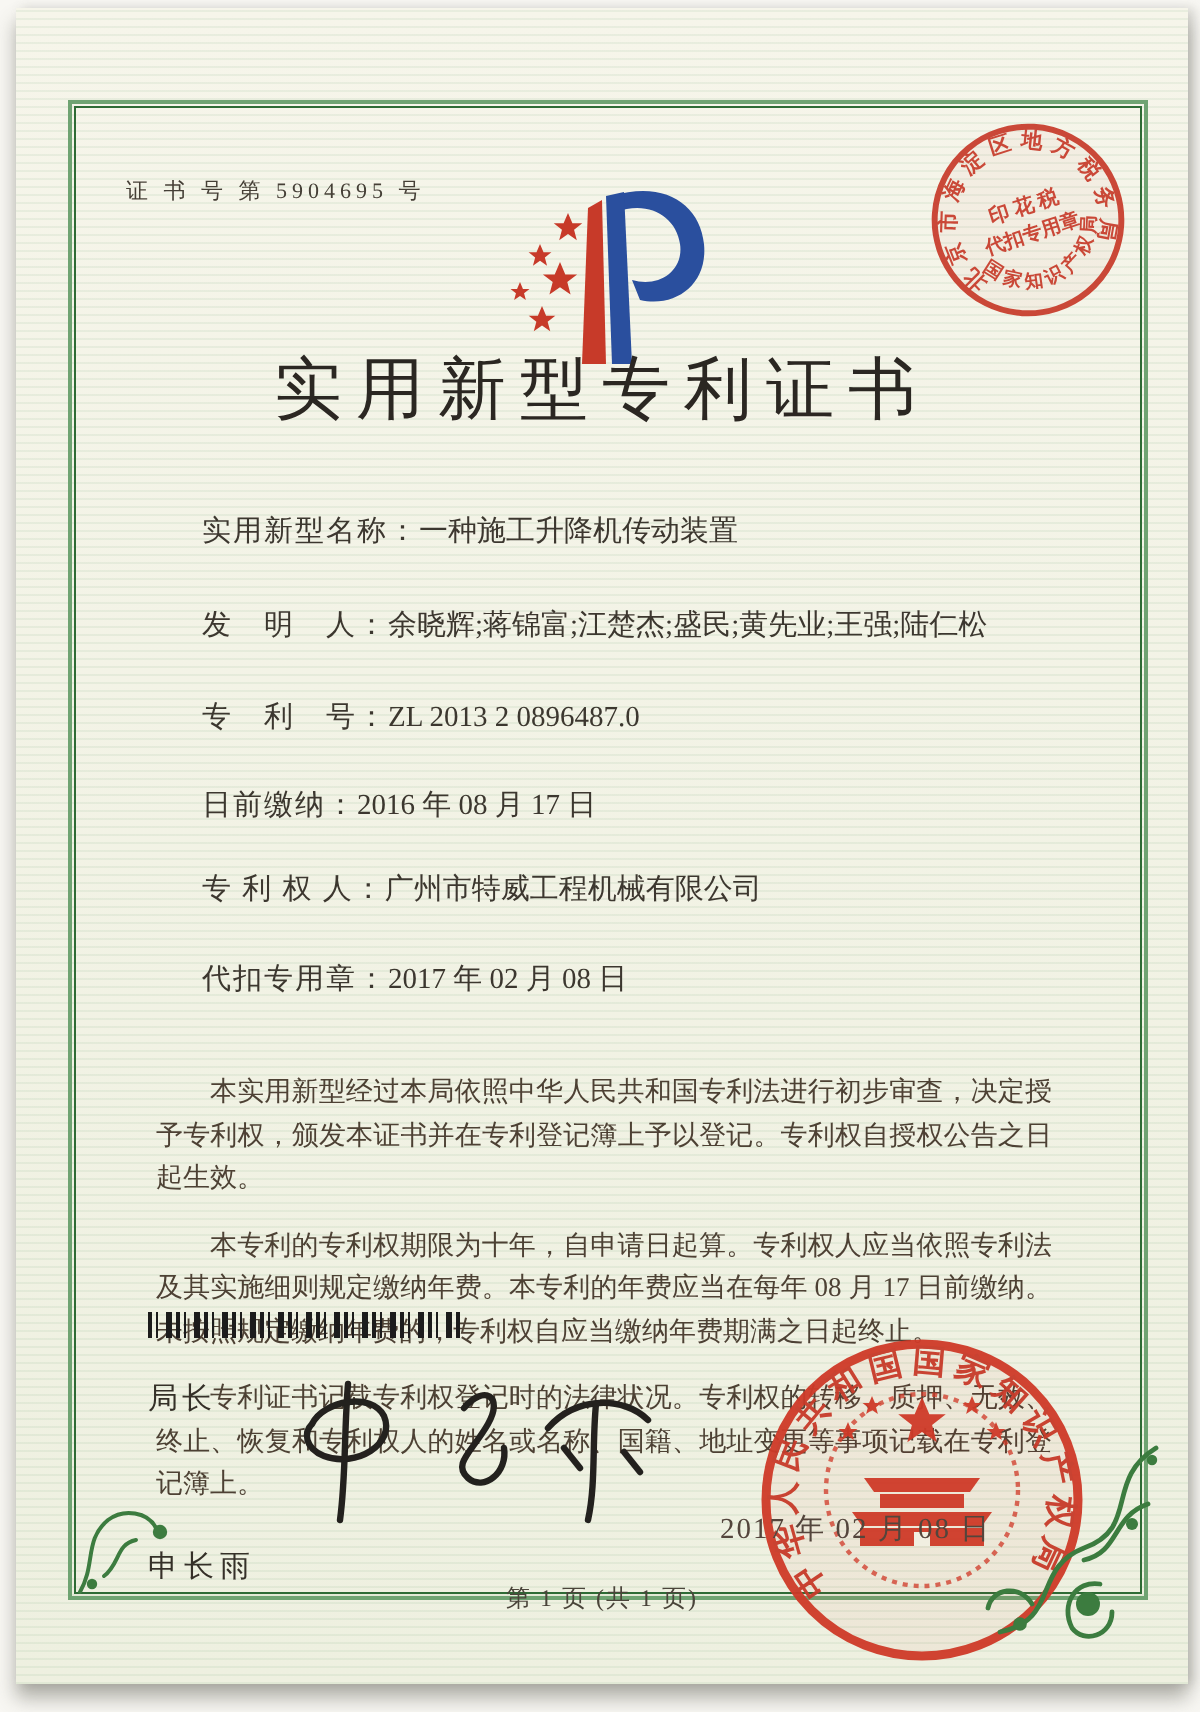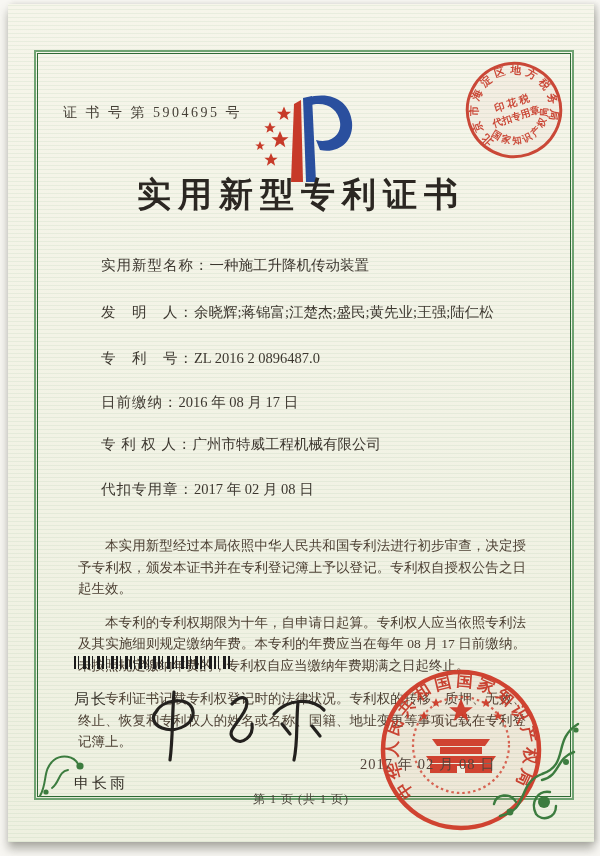--- a/index.html
+++ b/index.html
@@ -17,28 +17,28 @@
   }
   .frame-outer{
     position:absolute;left:26px;top:46px;right:20px;bottom:42px;
     border:2.5px solid #6fa372;
   }
   .frame-inner{
     position:absolute;left:1px;top:1px;right:1px;bottom:1px;
     border:1.5px solid #2e6b35;
   }
   .cert-no{
-    position:absolute;left:55px;top:100px;
-    font-size:14px;color:#453f36;letter-spacing:2.5px;
+    position:absolute;left:55px;top:84px;
+    font-size:11px;color:#453f36;letter-spacing:2.5px;
   }
   .tax-stamp{position:absolute;left:450px;top:50px;width:112px;height:112px;transform:rotate(-18deg);opacity:.92;}
   .logo{position:absolute;left:238px;top:84px;width:118px;height:97px;}
   .title{
     position:absolute;left:0;right:0;top:168px;margin:0;
-    text-align:center;font-size:34px;font-weight:bold;color:#2b2722;
+    text-align:center;font-size:34px;font-weight:normal;color:#2b2722;
     letter-spacing:7px;
   }
   .fields{position:absolute;left:58px;top:0;right:40px;}
   .field{position:absolute;left:0;font-size:14.5px;color:#3c372f;white-space:nowrap;margin-left:35px;}
   .field .lab{letter-spacing:1px;}
   .f0{top:252px}.f1{top:299px}.f2{top:345px}.f3{top:389px}.f4{top:431px}.f5{top:476px}
   .body-text{
     position:absolute;left:58px;right:56px;top:519px;
     font-size:13.5px;line-height:21.5px;color:#4d4134;
     text-align:justify;
@@ -107,21 +107,21 @@
     <use href="#star" transform="translate(34,52) scale(0.9)"></use>
     <use href="#star" transform="translate(14,58) scale(0.5)"></use>
     <use href="#star" transform="translate(25,72) scale(0.7)"></use>
   </svg>
 
   <h1 class="title">实用新型专利证书</h1>
 
   <div class="fields">
     <div class="field f0"><span class="lab">实用新型名称：</span><span class="val">一种施工升降机传动装置</span></div>
     <div class="field f1"><span class="lab">发　明　人：</span><span class="val">余晓辉;蒋锦富;江楚杰;盛民;黄先业;王强;陆仁松</span></div>
-    <div class="field f2"><span class="lab">专　利　号：</span><span class="val">ZL 2016 2 0896487.0</span></div>
+    <div class="field f2"><span class="lab">专　利　号：</span><span class="val">ZL 2013 2 0896487.0</span></div>
     <div class="field f3"><span class="lab">日前缴纳：</span><span class="val">2016 年 08 月 17 日</span></div>
     <div class="field f4"><span class="lab">专 利 权 人：</span><span class="val">广州市特威工程机械有限公司</span></div>
     <div class="field f5"><span class="lab">代扣专用章：</span><span class="val">2017 年 02 月 08 日</span></div>
   </div>
 
   <div class="body-text">
     <p>本实用新型经过本局依照中华人民共和国专利法进行初步审查，决定授予专利权，颁发本证书并在专利登记簿上予以登记。专利权自授权公告之日起生效。</p>
     <p>本专利的专利权期限为十年，自申请日起算。专利权人应当依照专利法及其实施细则规定缴纳年费。本专利的年费应当在每年 08 月 17 日前缴纳。未按照规定缴纳年费的，专利权自应当缴纳年费期满之日起终止。</p>
     <p>专利证书记载专利权登记时的法律状况。专利权的转移、质押、无效、终止、恢复和专利权人的姓名或名称、国籍、地址变更等事项记载在专利登记簿上。</p>
   </div>

